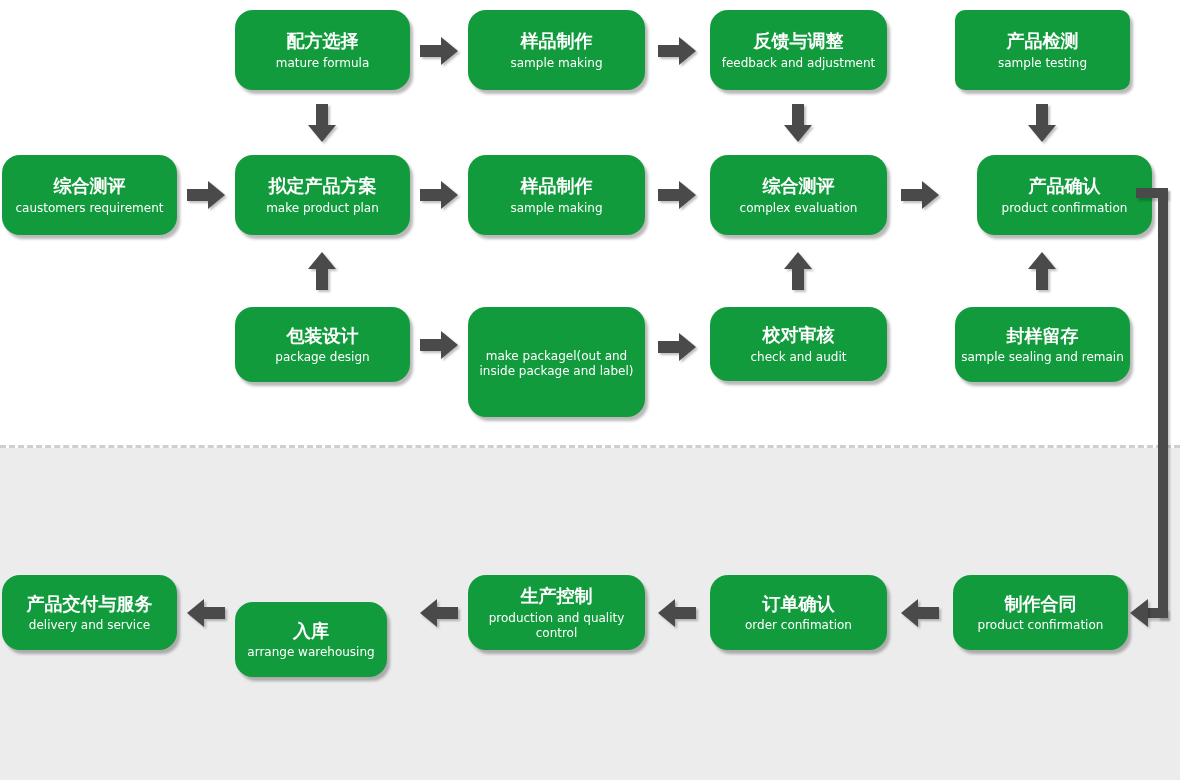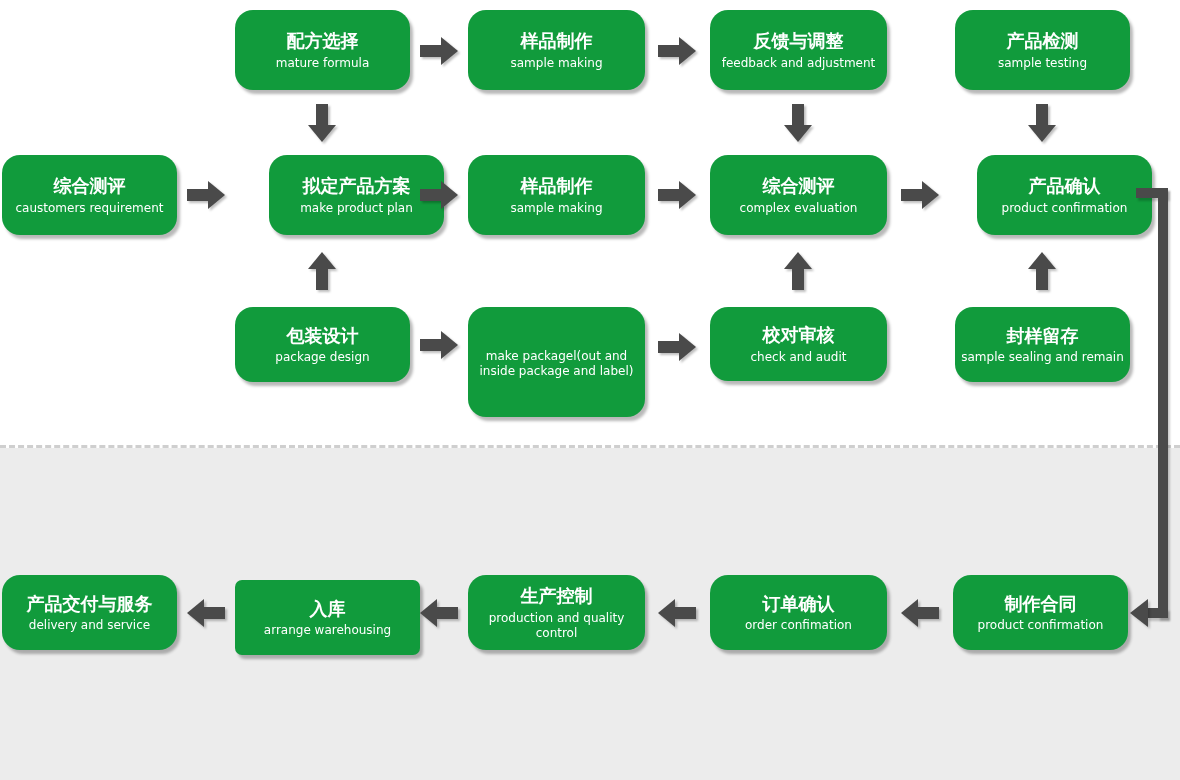--- a/index.html
+++ b/index.html
@@ -105,29 +105,29 @@
         <div class="en">mature formula</div>
       </div>
       <div class="node" style="left: 468px; top: 10px; width: 177px; height: 80px;">
         <div class="zh">样品制作</div>
         <div class="en">sample making</div>
       </div>
       <div class="node" style="left: 710px; top: 10px; width: 177px; height: 80px;">
         <div class="zh">反馈与调整</div>
         <div class="en">feedback and adjustment</div>
       </div>
-      <div class="node" style="left: 955px; top: 10px; width: 175px; height: 80px;">
+      <div class="node" style="left: 955px; top: 10px; width: 175px; height: 80px; border-radius: 10px;">
         <div class="zh">产品检测</div>
         <div class="en">sample testing</div>
       </div>
       <div class="node" style="left: 2px; top: 155px; width: 175px; height: 80px;">
         <div class="zh">综合测评</div>
         <div class="en">caustomers requirement</div>
       </div>
-      <div class="node" style="left: 235px; top: 155px; width: 175px; height: 80px; margin-left: 34px;">
+      <div class="node" style="left: 235px; top: 155px; width: 175px; height: 80px;">
         <div class="zh">拟定产品方案</div>
         <div class="en">make product plan</div>
       </div>
       <div class="node" style="left: 468px; top: 155px; width: 177px; height: 80px;">
         <div class="zh">样品制作</div>
         <div class="en">sample making</div>
       </div>
       <div class="node" style="left: 710px; top: 155px; width: 177px; height: 80px;">
         <div class="zh">综合测评</div>
         <div class="en">complex evaluation</div>
@@ -148,21 +148,21 @@
         <div class="en">check and audit</div>
       </div>
       <div class="node" style="left: 955px; top: 307px; width: 175px; height: 75px;">
         <div class="zh">封样留存</div>
         <div class="en">sample sealing and remain</div>
       </div>
       <div class="node" style="left: 2px; top: 575px; width: 175px; height: 75px;">
         <div class="zh">产品交付与服务</div>
         <div class="en">delivery and service</div>
       </div>
-      <div class="node" style="left: 235px; top: 580px; width: 185px; height: 75px; border-radius: 7px;">
+      <div class="node" style="left: 235px; top: 602px; width: 152px; height: 75px;">
         <div class="zh">入库</div>
         <div class="en">arrange warehousing</div>
       </div>
       <div class="node" style="left: 468px; top: 575px; width: 177px; height: 75px;">
         <div class="zh">生产控制</div>
         <div class="en">production and quality control</div>
       </div>
       <div class="node" style="left: 710px; top: 575px; width: 177px; height: 75px;">
         <div class="zh">订单确认</div>
         <div class="en">order confimation</div>

